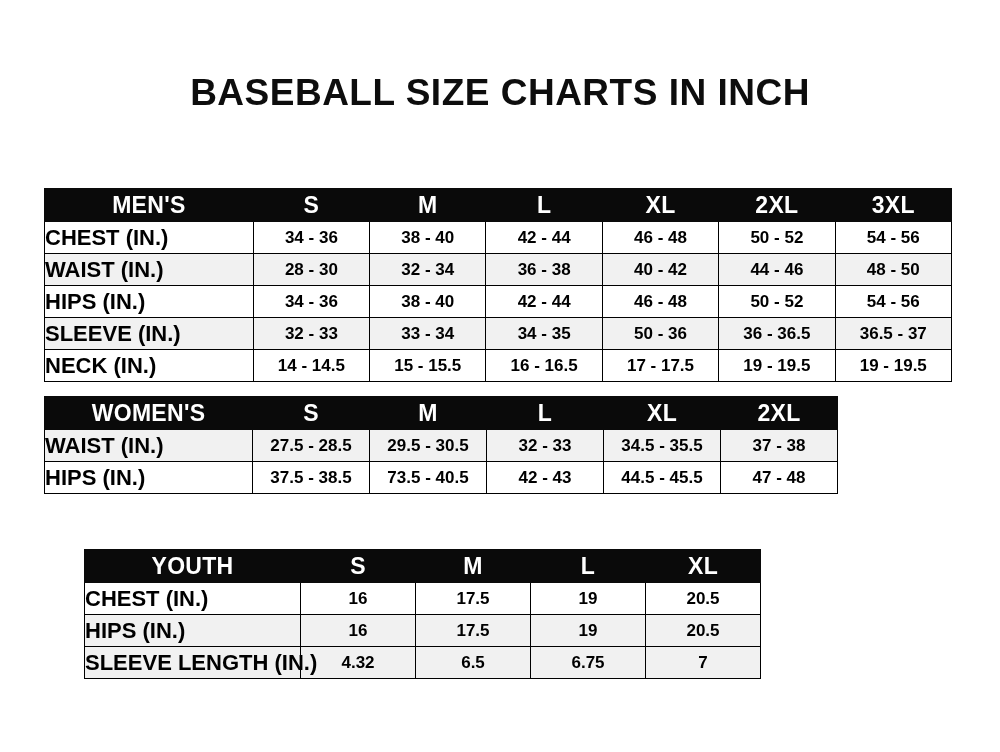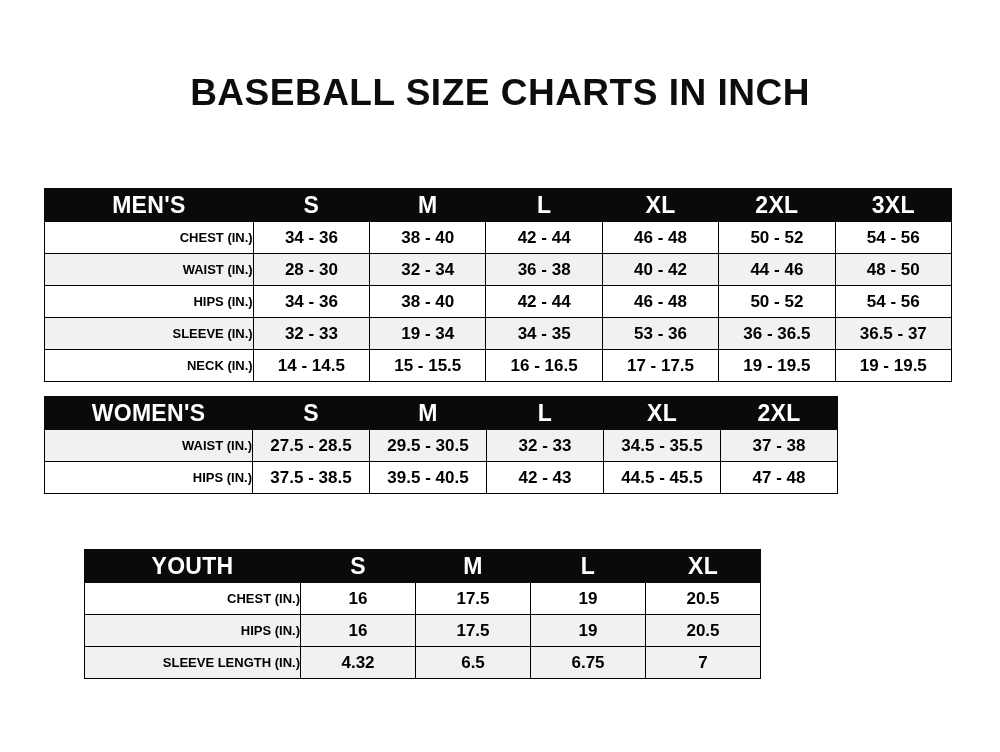--- a/index.html
+++ b/index.html
@@ -60,22 +60,22 @@
     letter-spacing: 0.3px;
   }
   thead th.rowhead {
     text-align: center;
   }
   tbody tr.alt td {
     background: #f1f1f1;
     margin-left: 44px;
   }
   td.rowlabel {
-    text-align: right;
-    font-size: 13px;
+    text-align: left;
+    font-size: 22px;
   }
   
   #mens-table { width: 908px; }
   #mens-table col.c0 { width: 208px; }
   #mens-table col.cx { width: 116px; }
   
   #womens-table { width: 790px; }
   #womens-table col.c0 { width: 208px; }
   #womens-table col.cx { width: 117px; }
   
@@ -136,23 +136,23 @@
           <td>34 - 36</td>
           <td>38 - 40</td>
           <td>42 - 44</td>
           <td>46 - 48</td>
           <td>50 - 52</td>
           <td>54 - 56</td>
         </tr>
         <tr class="alt">
           <td class="rowlabel">SLEEVE (IN.)</td>
           <td>32 - 33</td>
-          <td>19 - 34</td>
+          <td>33 - 34</td>
           <td>34 - 35</td>
-          <td>53 - 36</td>
+          <td>50 - 36</td>
           <td>36 - 36.5</td>
           <td>36.5 - 37</td>
         </tr>
         <tr>
           <td class="rowlabel">NECK (IN.)</td>
           <td>14 - 14.5</td>
           <td>15 - 15.5</td>
           <td>16 - 16.5</td>
           <td>17 - 17.5</td>
           <td>19 - 19.5</td>
@@ -187,21 +187,21 @@
           <td class="rowlabel">WAIST (IN.)</td>
           <td>27.5 - 28.5</td>
           <td>29.5 - 30.5</td>
           <td>32 - 33</td>
           <td>34.5 - 35.5</td>
           <td>37 - 38</td>
         </tr>
         <tr>
           <td class="rowlabel">HIPS (IN.)</td>
           <td>37.5 - 38.5</td>
-          <td>39.5 - 40.5</td>
+          <td>73.5 - 40.5</td>
           <td>42 - 43</td>
           <td>44.5 - 45.5</td>
           <td>47 - 48</td>
         </tr>
       </tbody>
     </table>
   </div>
 
   <div class="tablewrap" style="top:549px;padding-left:40px;">
     <table id="youth-table">

